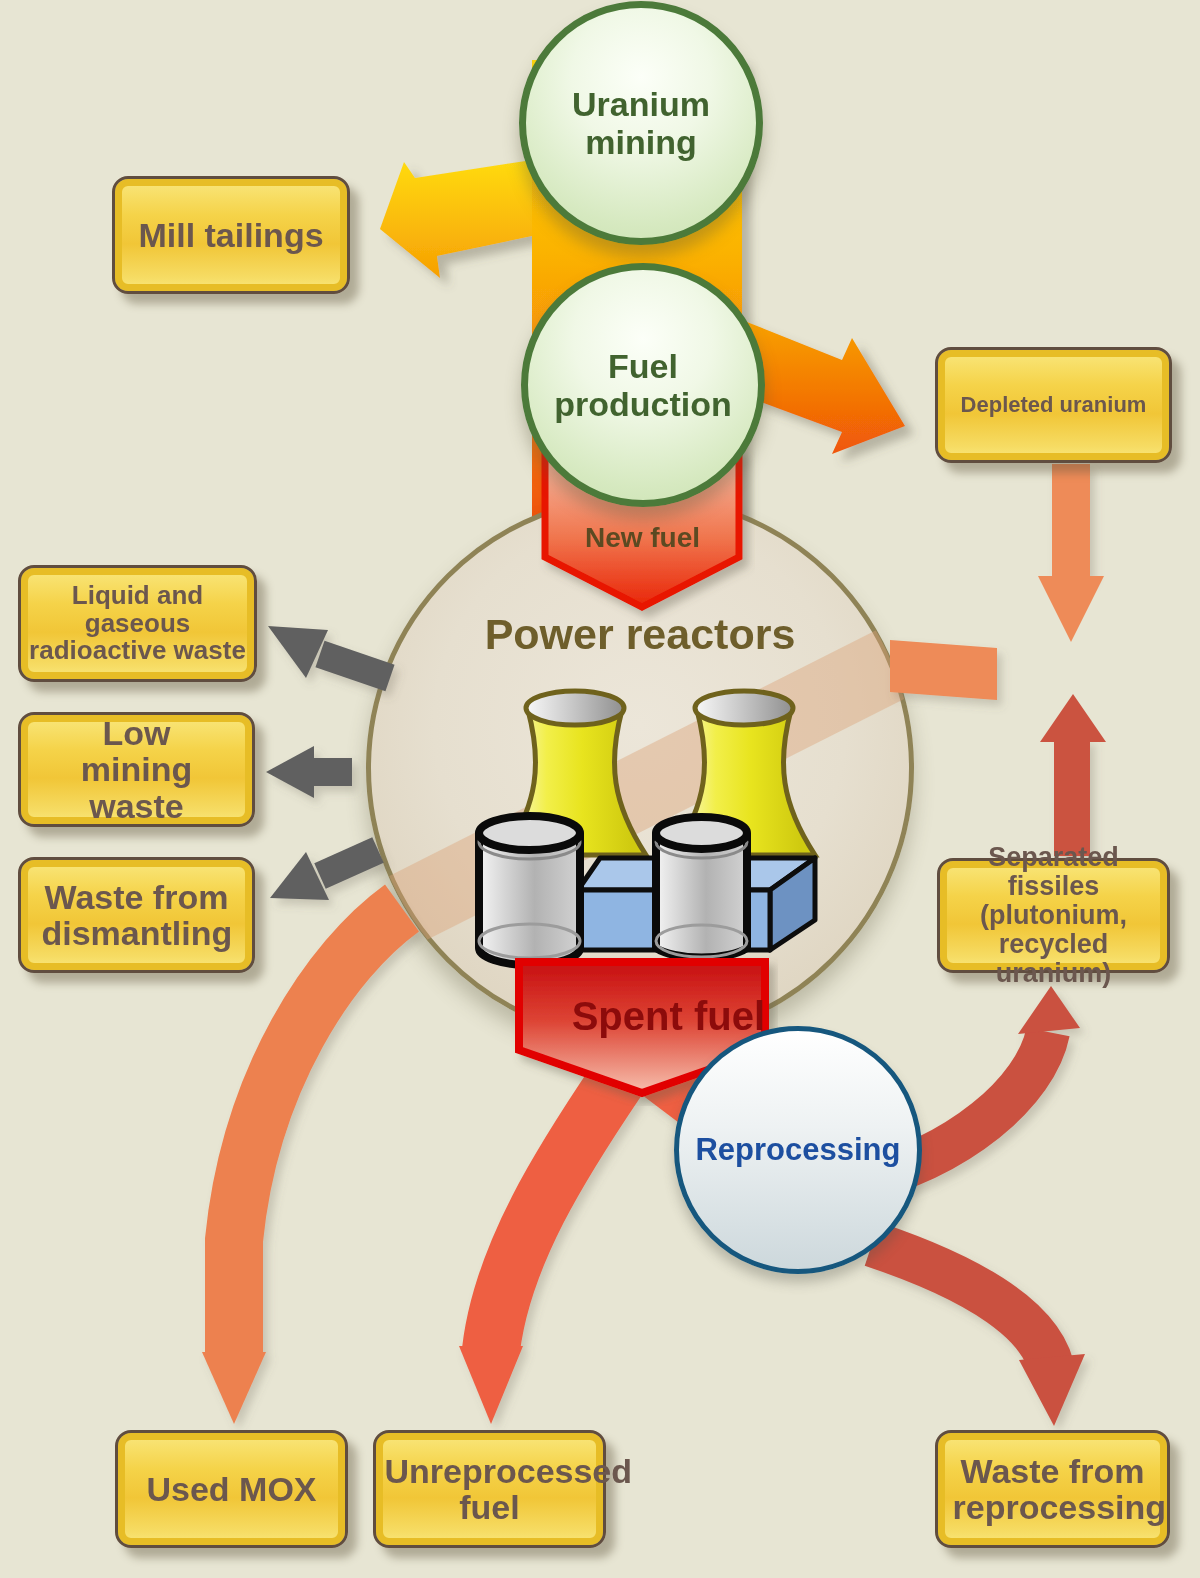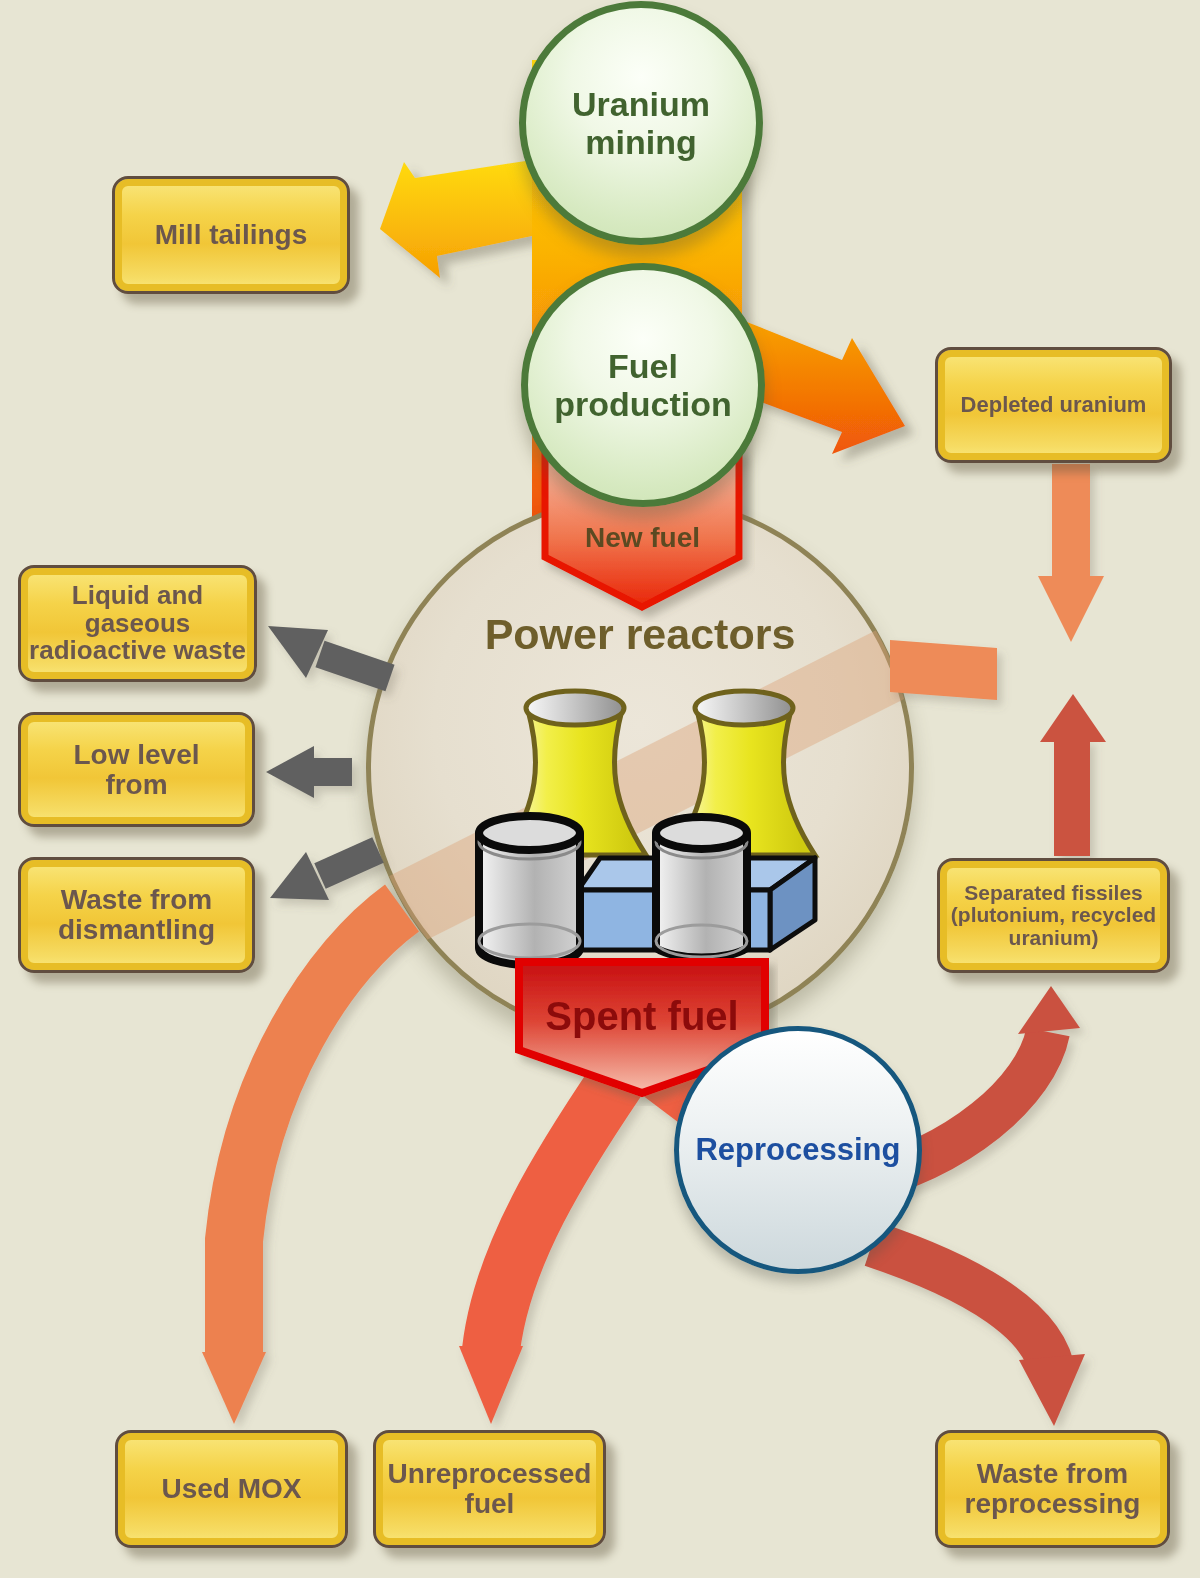--- a/index.html
+++ b/index.html
@@ -12,21 +12,21 @@
   svg.full{width:1200px;height:1578px;}
 
   
   .ybox{
     position:absolute;border:3px solid #604d3f;border-radius:16px;
     background:linear-gradient(180deg,#f9e77d 0%,#f5d349 32%,#f1c637 58%,#f6dc64 88%,#f9e87c 100%);
     box-shadow:inset 0 0 0 7px #e7bd26, 9px 10px 9px rgba(95,85,60,.40);
     display:flex;align-items:center;justify-content:center;box-sizing:border-box;
   }
   .ybox .lbl{
-    font-size:28px;font-weight:bold;color:#6b574e;text-align:center;line-height:1.07;
+    font-size:34px;font-weight:bold;color:#6b574e;text-align:center;line-height:1.07;
   }
 
   
   .gcircle{
     position:absolute;border:7px solid #4c7a3a;border-radius:50%;box-sizing:border-box;
     background:radial-gradient(circle at 50% 30%,#fcfff8 0%,#f0f8e6 35%,#d6e9c0 75%,#c8e0ae 100%);
     box-shadow:0 12px 16px rgba(90,85,60,.35);
     display:flex;align-items:center;justify-content:center;
   }
   .gcircle .lbl{font-size:34px;font-weight:bold;color:#41632f;text-align:center;line-height:1.12;}
@@ -46,27 +46,27 @@
     box-shadow:0 14px 20px rgba(90,85,60,.30);
   }
   .power-title{
     position:absolute;left:440px;top:610px;width:400px;text-align:center;
     font-size:43px;font-weight:bold;color:#6e5e2b;
   }
 
   
   .banner-lbl{position:absolute;text-align:center;font-weight:bold;}
   #new-fuel-lbl{left:545px;top:522px;width:195px;font-size:28px;color:#5c4a22;}
-  #spent-fuel-lbl{left:519px;top:994px;width:246px;font-size:40px;color:#8c0b0b;}
+  #spent-fuel-lbl{left:519px;top:994px;width:246px;font-size:40px;color:#8c0b0b;text-align:right;}
 
   
   #box-liquid .lbl{width:300px;font-size:26px;}
   #box-lowlevel .lbl{width:160px;}
   #box-dismantling .lbl{width:190px;}
-  #box-fissiles .lbl{width:240px;font-size:21px;}
+  #box-fissiles .lbl{width:240px;font-size:27px;}
   #box-depleted .lbl{font-size:22px;white-space:nowrap;}
   #box-unreprocessed .lbl{width:210px;}
   #box-wastereproc .lbl{width:200px;}
   #node-mining .lbl,#node-fuelprod .lbl{width:180px;}
   #node-mox .lbl{width:158px;font-size:23px;line-height:1.13;}
   #node-reproc .lbl{font-size:31px;white-space:nowrap;}
 </style>
 </head>
 <body>
 
@@ -240,21 +240,21 @@
 
   <div class="ybox" id="box-depleted" style="left:935px;top:347px;width:237px;height:116px">
     <div class="lbl">Depleted uranium</div>
   </div>
 
   <div class="ybox" id="box-liquid" style="left:18px;top:565px;width:239px;height:117px">
     <div class="lbl">Liquid and gaseous radioactive waste</div>
   </div>
 
   <div class="ybox" id="box-lowlevel" style="left:18px;top:712px;width:237px;height:115px">
-    <div class="lbl">Low level from</div>
+    <div class="lbl">Low mining waste</div>
   </div>
 
   <div class="ybox" id="box-dismantling" style="left:18px;top:857px;width:237px;height:116px">
     <div class="lbl">Waste from dismantling</div>
   </div>
 
   <div class="ybox" id="box-fissiles" style="left:937px;top:858px;width:233px;height:115px">
     <div class="lbl">Separated fissiles (plutonium, recycled uranium)</div>
   </div>
 

